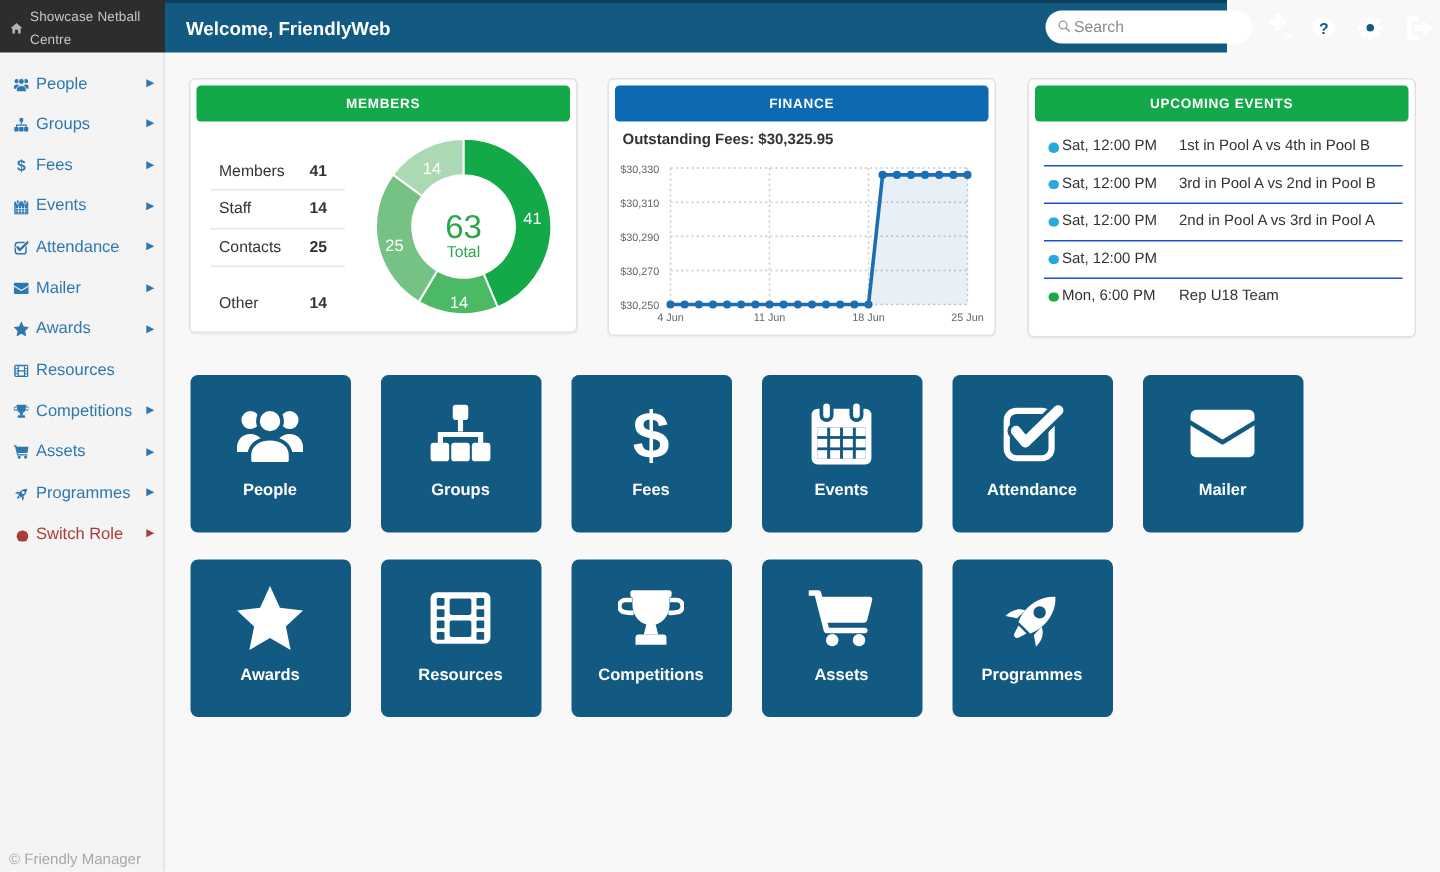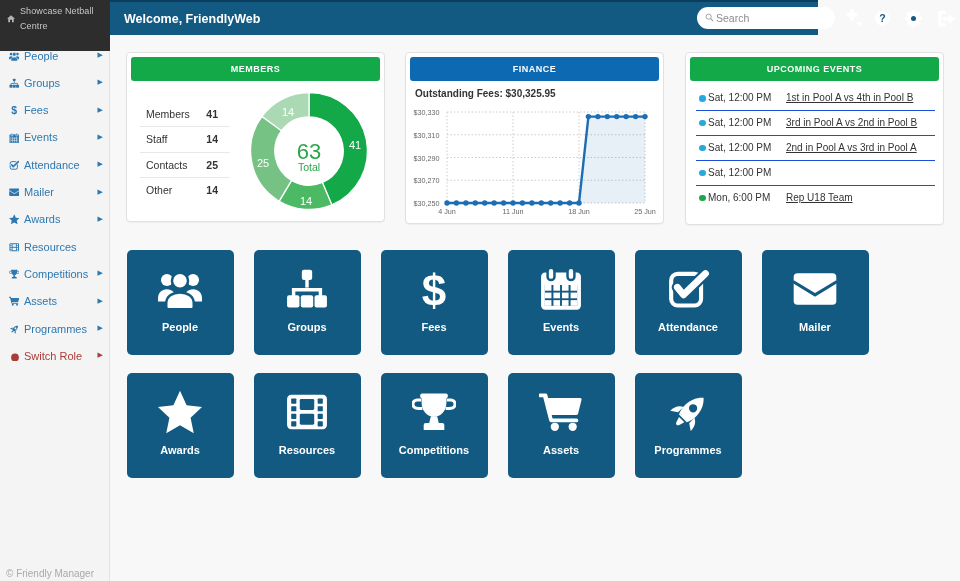--- a/index.html
+++ b/index.html
@@ -1,20 +1,20 @@
 <!DOCTYPE html>
 <html><head>
 <meta charset="utf-8">
 <style>
 * { margin:0; padding:0; box-sizing:border-box; }
 html,body { width:960px; height:581px; font-family:"Liberation Sans",sans-serif; background:#f8f8f8; overflow:hidden; }
 #app { position:relative; width:960px; height:581px; }
 
 
-#brand { position:absolute; left:0; top:0; width:110px; height:51px; background:#2d2d2d; color:#c7c7c7; z-index:5; }
+#brand { position:absolute; left:0; top:0; width:110px; height:35px; background:#2d2d2d; color:#c7c7c7; z-index:5; }
 #brand .txt { position:absolute; left:20px; top:4px; font-size:9px; line-height:14.7px; letter-spacing:0.1px; }
 
 #topbar { position:absolute; left:110px; top:0; width:708px; height:35px; background:#135a82; border-top:2px solid #0d3d5c; }
 #welcome { position:absolute; left:14px; top:10px; color:#fff; font-size:12.5px; font-weight:700; }
 #search { position:absolute; left:587px; top:4.5px; width:138px; height:22px; background:#fff; border-radius:11px; color:#8a8a8a; font-size:10.5px; line-height:22px; }
 #search .mag { position:absolute; left:8px; top:6.5px; }
 #search .ph { position:absolute; left:19px; top:0; }
 .tbicon { position:absolute; top:0; height:35px; }
 
 
@@ -31,32 +31,32 @@
 .chead { position:absolute; left:4px; right:4px; top:4px; height:24px; border-radius:3px; color:#fff; font-size:9px; font-weight:700; text-align:center; line-height:24px; letter-spacing:0.5px; }
 .green { background:#13a848; }
 .blue { background:#0c69b2; }
 #card1 { left:126px; width:259px; height:170px; }
 #card2 { left:405px; width:259px; height:172px; }
 #card3 { left:685px; width:259px; height:173px; }
 
 
 #mtable { position:absolute; left:13px; top:49px; width:90px; }
 #mtable .row { position:relative; height:25.4px; border-bottom:1px solid #e8e8e8; font-size:10.5px; color:#333; line-height:25.4px; padding-left:6px; }
-#mtable .row:last-child { border-bottom:none; }
+#mtable .row:last-child { border-bottom:none;margin-top:12px; }
 #mtable .v { position:absolute; right:12px; font-weight:700; }
 
 
 #feeTitle { position:absolute; left:9px; top:35px; font-size:10px; font-weight:700; color:#333; }
 
 
 .evrow { position:absolute; left:10px; width:239px; height:24.9px; font-size:10px; color:#333; line-height:24.9px; border-bottom:1px solid #1d4ed8; }
 .evrow .dot { position:absolute; left:3px; top:9px; width:6.5px; height:6.5px; border-radius:50%; background:#27a9e0; }
 .evrow .gdot { background:#1ea748; }
 .evrow .t { position:absolute; left:12px; }
-.evrow .n { position:absolute; left:90px;text-decoration:underline; }
+.evrow .n { position:absolute; left:90px; }
 
 
 .tile { position:absolute; width:107px; height:105px; background:#125a81; border-radius:5px; color:#fff; }
 .tile .lbl { position:absolute; left:0; width:100%; top:71.5px; text-align:center; font-size:11px; font-weight:700; }
 .tile svg { position:absolute; left:50%; top:17px; transform:translateX(-50%); }
 </style>
 </head>
 <body>
 <div id="app">
 <svg width="0" height="0" style="position:absolute">

